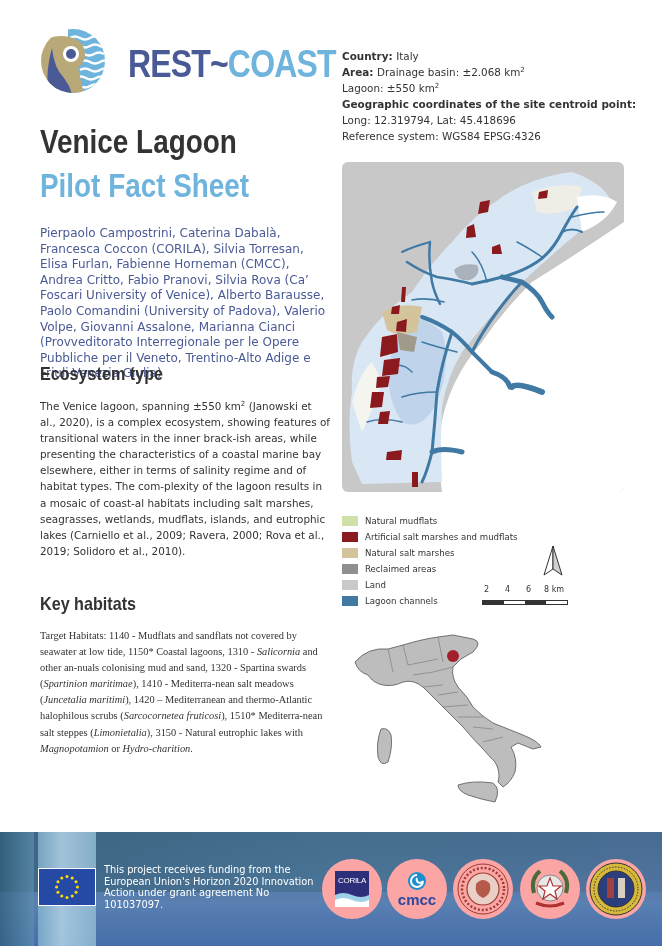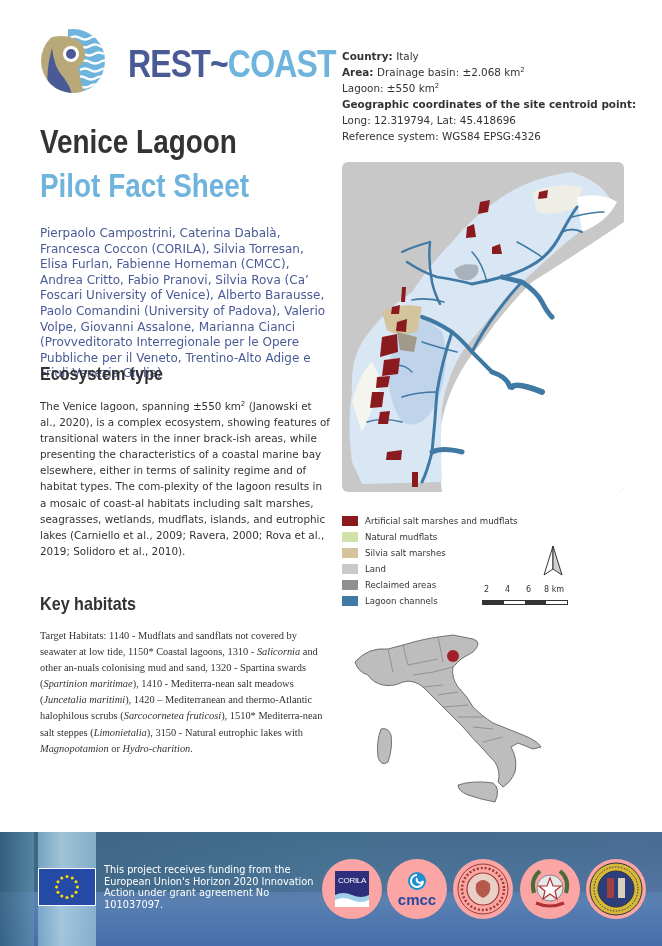--- a/index.html
+++ b/index.html
@@ -169,38 +169,38 @@
       <path d="M38 250 L48 249 L46 262 L36 262 Z"></path>
       <path d="M45 290 L60 288 L59 298 L44 298 Z"></path>
       <path d="M70 310 L76 310 L76 325 L70 325 Z"></path>
       <path d="M60 125 L64 125 L63 140 L59 140 Z"></path>
     </g>
   </svg>
 </div>
 
 <div class="legend">
     <div class="legend-item">
+      <div class="legend-swatch" style="background: rgb(207, 224, 168);"></div>
+      <span class="legend-label">Natural mudflats</span>
+    </div>
+    <div class="legend-item">
       <div class="legend-swatch" style="background: rgb(139, 26, 31);"></div>
       <span class="legend-label">Artificial salt marshes and mudflats</span>
     </div>
     <div class="legend-item">
-      <div class="legend-swatch" style="background: rgb(207, 224, 168);"></div>
-      <span class="legend-label">Natural mudflats</span>
-    </div>
-    <div class="legend-item">
       <div class="legend-swatch" style="background: rgb(212, 196, 156);"></div>
-      <span class="legend-label">Silvia salt marshes</span>
+      <span class="legend-label">Natural salt marshes</span>
+    </div>
+    <div class="legend-item">
+      <div class="legend-swatch" style="background: rgb(143, 143, 143);"></div>
+      <span class="legend-label">Reclaimed areas</span>
     </div>
     <div class="legend-item">
       <div class="legend-swatch" style="background: rgb(201, 201, 201);"></div>
       <span class="legend-label">Land</span>
-    </div>
-    <div class="legend-item">
-      <div class="legend-swatch" style="background: rgb(143, 143, 143);"></div>
-      <span class="legend-label">Reclaimed areas</span>
     </div>
     <div class="legend-item">
       <div class="legend-swatch" style="background: rgb(63, 121, 164);"></div>
       <span class="legend-label">Lagoon channels</span>
     </div>
   </div>
 
 <svg class="north-arrow" viewBox="0 0 22 32">
   <path d="M11 1 L2 30 L11 24 Z" fill="#ffffff" stroke="#333" stroke-width="1"></path>
   <path d="M11 1 L20 30 L11 24 Z" fill="#d0d0d0" stroke="#333" stroke-width="1"></path>

